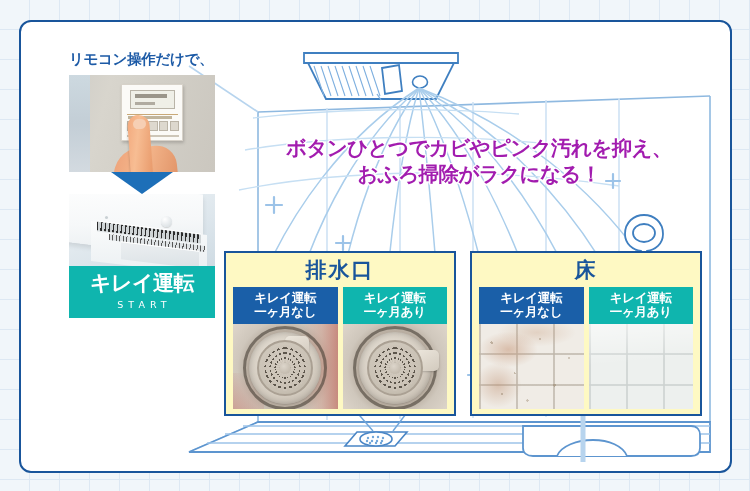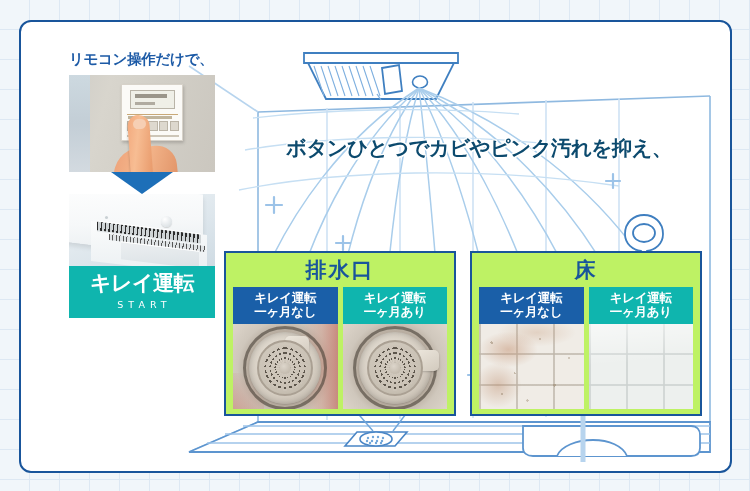--- a/index.html
+++ b/index.html
@@ -245,35 +245,35 @@
     padding-left: 5px;
   }
 
   
   #headline {
     position: absolute;
     left: 228px;
     top: 113px;
     width: 460px;
     text-align: center;
-    color: #0c4a6e;
+    color: #a21caf;
     font-weight: bold;
     font-size: 20.5px;
     line-height: 1.28;
     letter-spacing: -0.6px;
     z-index: 6;
     text-shadow:
        1.5px 0 0 #fff, -1.5px 0 0 #fff, 0 1.5px 0 #fff, 0 -1.5px 0 #fff,
        1px 1px 0 #fff, -1px -1px 0 #fff, 1px -1px 0 #fff, -1px 1px 0 #fff;
   }
 
   
   .compare-panel {
     position: absolute;
-    background: #bef264;
+    background: #fef9c3;
     border: 2px solid #19559b;
     z-index: 7;
   }
   #panel-drain { left: 203px; top: 229px; width: 232px; height: 165px; }
   #panel-floor { left: 449px; top: 229px; width: 232px; height: 165px; }
 
   .compare-panel .panel-title {
     height: 34px;
     display: flex;
     align-items: center;
@@ -528,20 +528,21 @@
       <g stroke="#9cc3e8" stroke-width="2.2" stroke-linecap="round">
         <path d="M253 175 L253 191 M245 183 L261 183"></path>
         <path d="M322 214 L322 228 M315 221 L329 221"></path>
         <path d="M592 152 L592 166 M585 159 L599 159"></path>
         <path d="M452 348 L452 358 M447 353 L457 353"></path>
       </g>
     </svg>
 
     <div id="headline">
       <div>ボタンひとつでカビやピンク汚れを抑え、</div>
+      <div>おふろ掃除がラクになる！</div>
     </div>
 
     <div id="left-col">
 
       <div id="remote-heading">リモコン操作だけで、</div>
 
       <div id="photo-remote">
         <div class="wallpaper"></div>
         <div class="wall-left"></div>
         <div class="remote-body">

